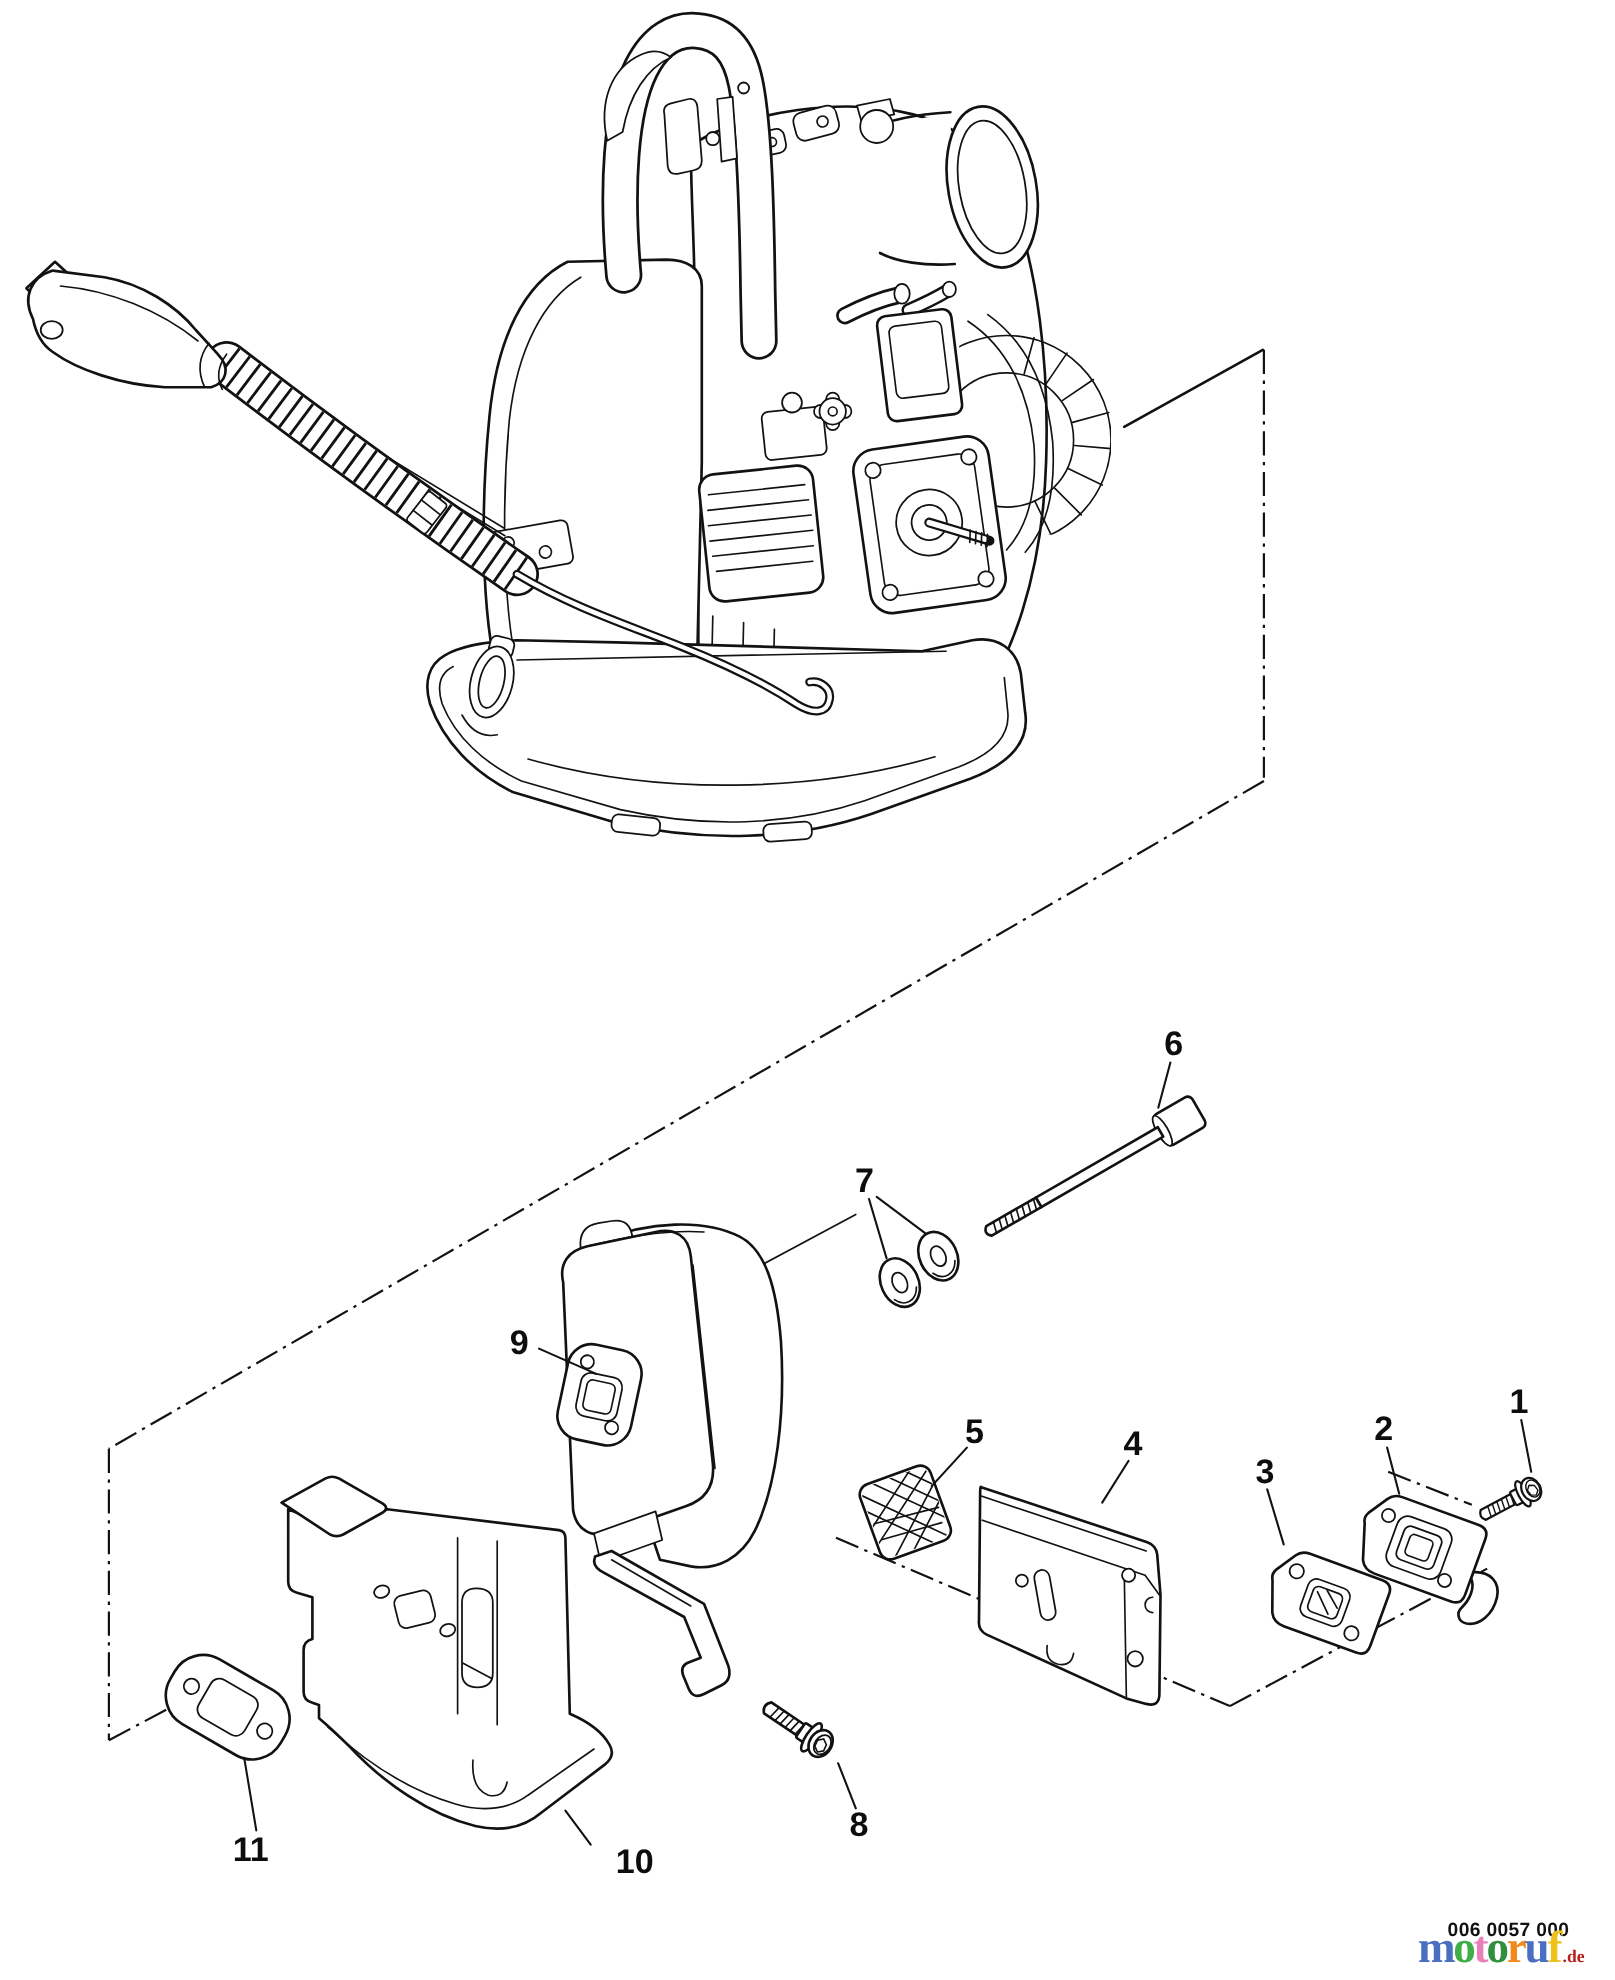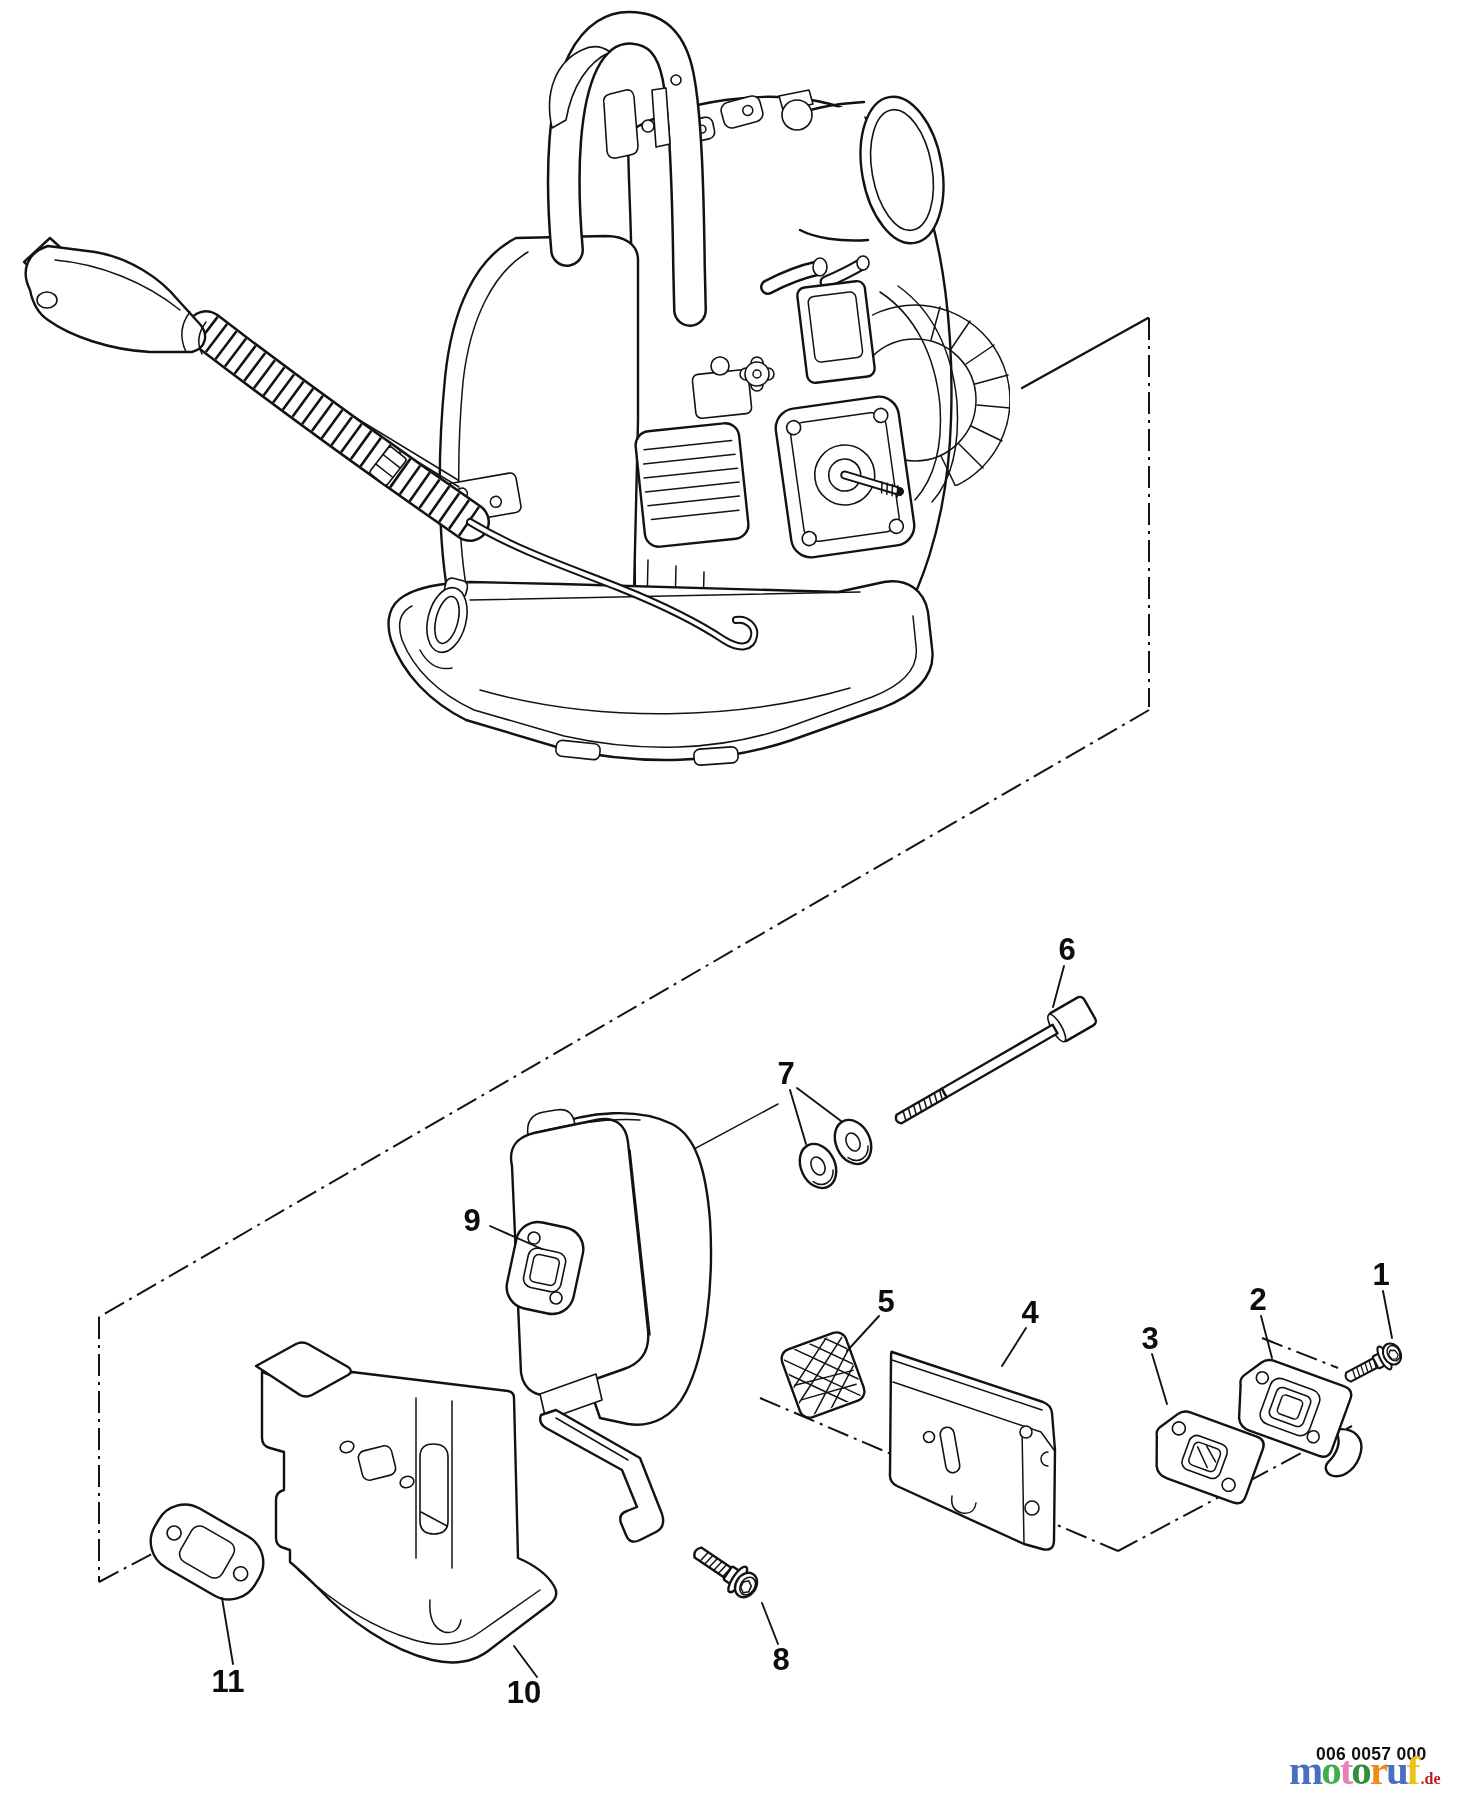--- a/index.html
+++ b/index.html
@@ -319,21 +319,21 @@
 
 <div class="part-label" style="left:1381px;top:1274px">1</div>
 <div class="part-label" style="left:1258px;top:1299px">2</div>
 <div class="part-label" style="left:1150px;top:1338px">3</div>
 <div class="part-label" style="left:1030px;top:1312px">4</div>
 <div class="part-label" style="left:886px;top:1301px">5</div>
 <div class="part-label" style="left:1067px;top:949px">6</div>
 <div class="part-label" style="left:786px;top:1073px">7</div>
 <div class="part-label" style="left:781px;top:1659px">8</div>
 <div class="part-label" style="left:472px;top:1220px">9</div>
-<div class="part-label" style="left:524px;top:1692px">10</div>
+<div class="part-label" style="left:577px;top:1692px">10</div>
 <div class="part-label" style="left:228px;top:1681px">11</div>
 
 <div id="footer-code">006 0057 000</div>
 <div id="logo">
   <span class="lg" style="color: rgb(74, 111, 192);">m</span>
   <span class="lg" style="color: rgb(63, 174, 73);">o</span>
   <span class="lg" style="color: rgb(232, 127, 184);">t</span>
   <span class="lg" style="color: rgb(47, 143, 60);">o</span>
   <span class="lg" style="color: rgb(240, 138, 29);">r</span>
   <span class="lg" style="color: rgb(74, 111, 192);">u</span>

